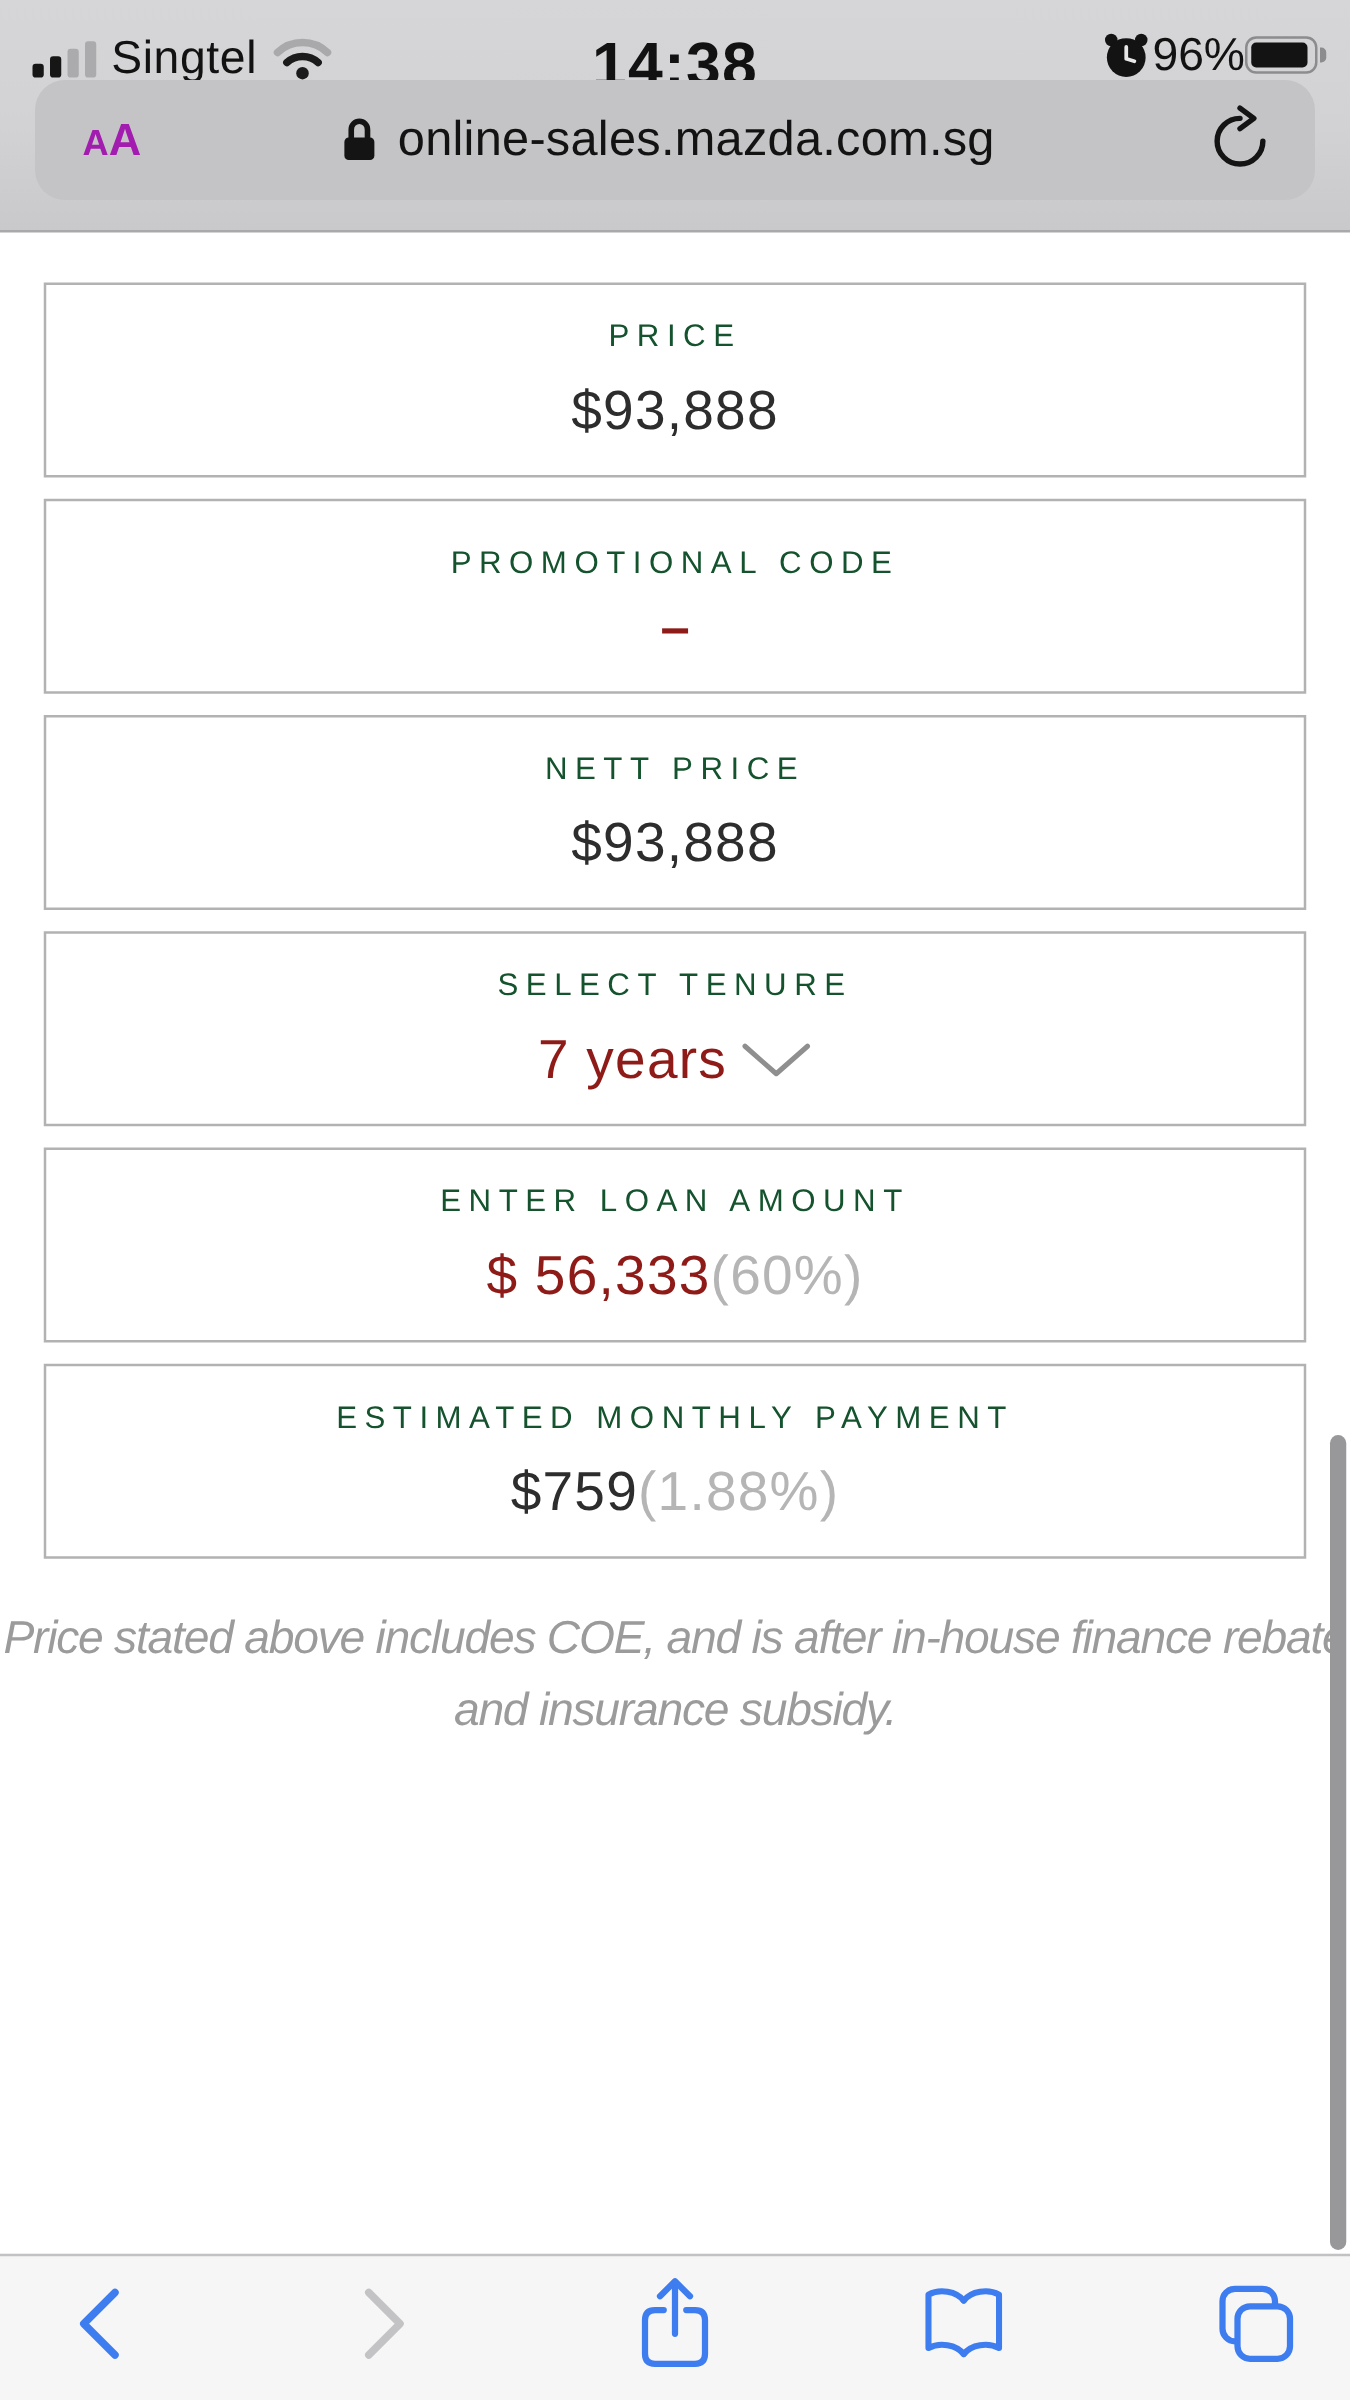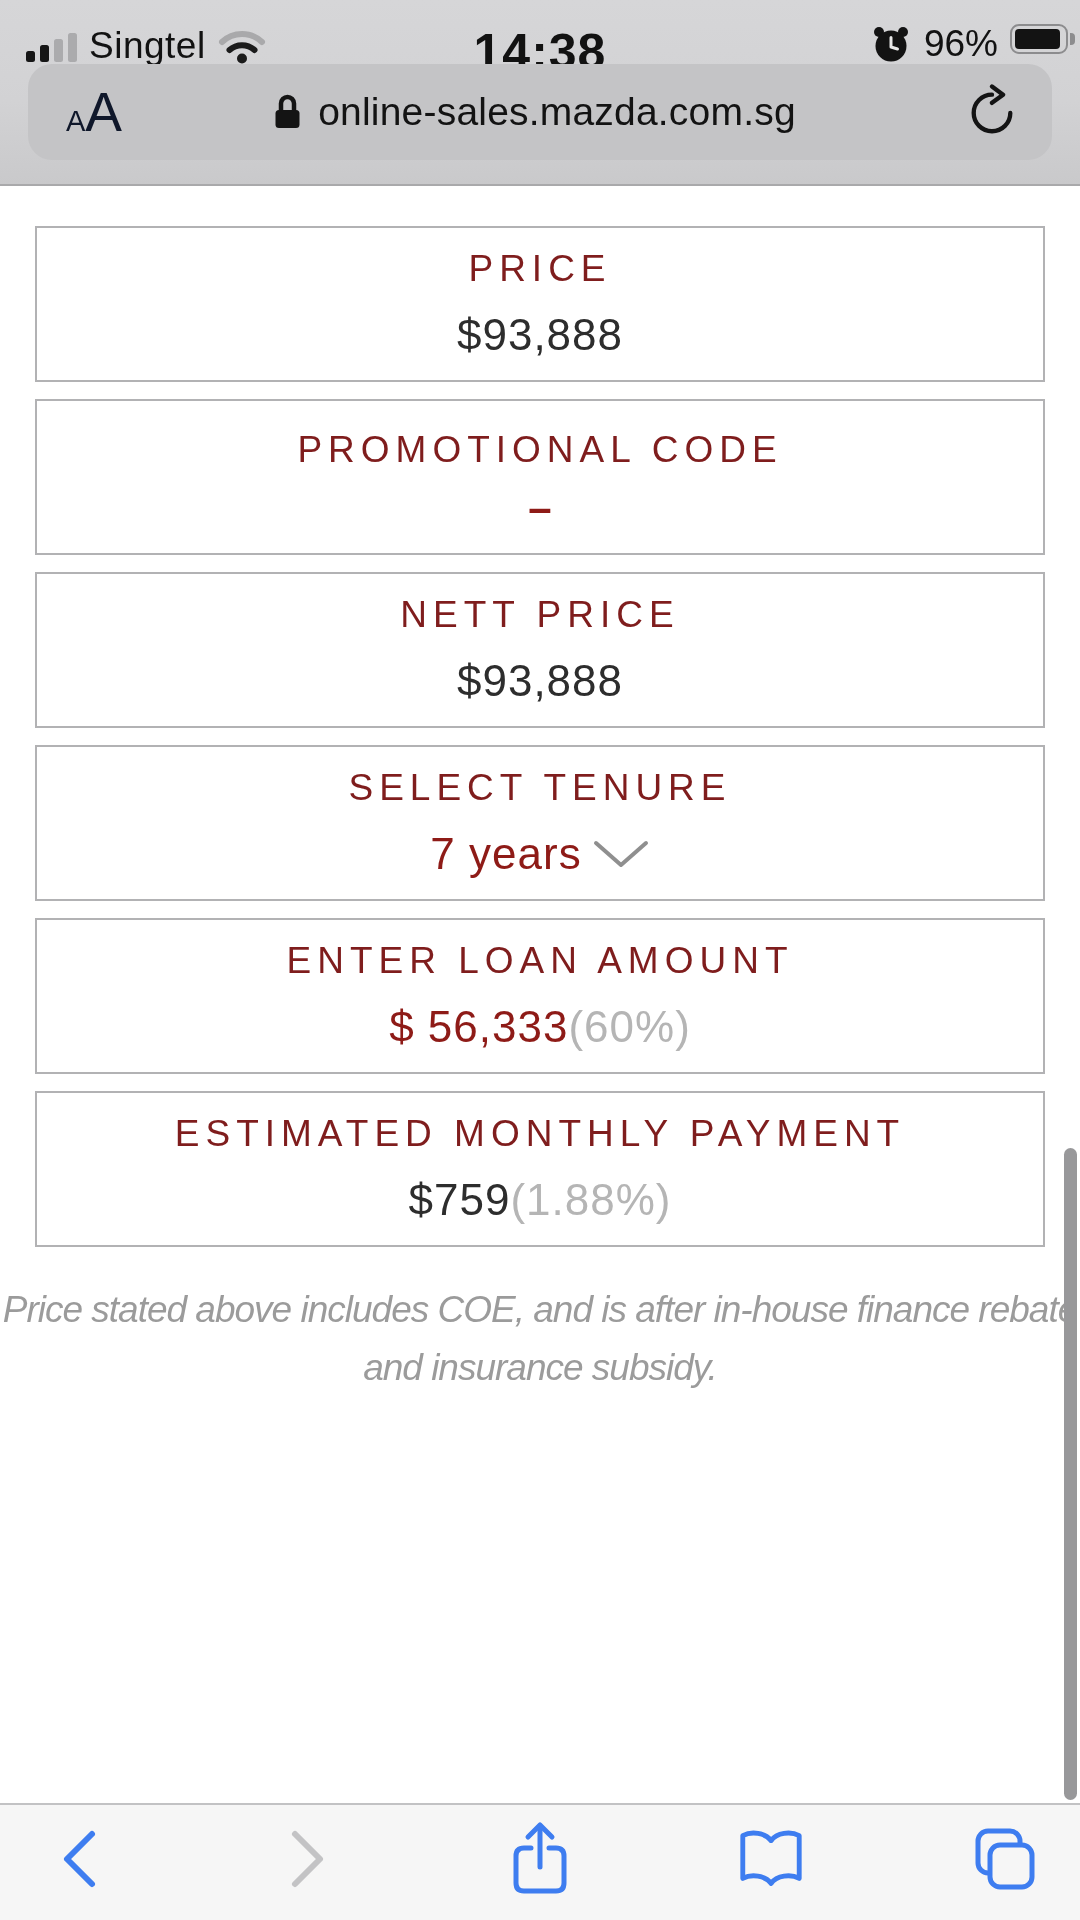--- a/index.html
+++ b/index.html
@@ -19,52 +19,52 @@
   .signal span { width:9px; border-radius:2.5px; }
   .sig1 { height:11px; background:#161616; }
   .sig2 { height:17px; background:#161616; }
   .sig3 { height:23px; background:#ababad; }
   .sig4 { height:29px; background:#ababad; }
   .carrier { font-size:37px; color:#121212; letter-spacing:0.5px; }
   .time {
     position:absolute; left:0; right:0; top:8px; text-align:center;
     font-size:50px; font-weight:bold; color:#121212; letter-spacing:1px;text-decoration:underline;
   }
-  .status-right { position:absolute; right:4px; top:8px; display:flex; gap:12px; }
+  .status-right { position:absolute; right:18px; top:8px; display:flex; align-items:center; }
   .batt-pct { font-size:37px; color:#121212; }
   .battery { position:relative; width:66px; height:32px; display:flex; align-items:center; }
   .batt-body { width:58px; height:30px; border:2.5px solid #8c8c8e; border-radius:9px; padding:3px; }
   .batt-fill { width:94%; height:100%; background:#131313; border-radius:4px; }
   .batt-tip { width:5px; height:12px; background:#8c8c8e; border-radius:0 4px 4px 0; margin-left:2px; }
 
   .url-pill {
     position:absolute; left:28px; right:28px; top:64px; height:96px;
     background:#c4c4c6; border-radius:24px;
     display:flex; align-items:center;
   }
   .reader {
-    position:absolute; left:38px; font-size:55px; color:#0f172a; line-height:1;
+    position:absolute; left:38px; font-size:36px; color:#a21caf; line-height:1;font-weight:bold;
   }
   .reader::first-letter { font-size:29px; }
   .url-center {
     position:absolute; left:0; right:12px; display:flex; align-items:center; justify-content:center; gap:16px;
   }
   .url-text { font-size:39px; color:#131313; letter-spacing:0.2px; }
   .reload { position:absolute; right:34px; width:52px; height:56px; }
 
   
   .content { position:absolute; top:188px; left:0; width:1080px; bottom:117px; background:#fff; }
   .field-box {
     margin:0 35px 17px 35px; height:156px;
     border:2px solid #b2b2b4; background:#fff;
     display:flex; flex-direction:column; align-items:center; justify-content:center;
     gap:20px;
   }
   .field-box:first-child { margin-top:38px; }
-  .f-label { font-size:37px; letter-spacing:6px; color:#7f1d1d; }
+  .f-label { font-size:25px; letter-spacing:6px; color:#14532d; }
   .f-value { font-size:44px; color:#2d2d2d; letter-spacing:1px; }
   .value-row { display:flex; align-items:center; }
   .red { color:#8e1b17; }
   .muted { color:#b5b5b5; }
   .promo-dash { font-size:42px; font-weight:bold; color:#8e1b17; line-height:0.8; }
   .chev-down { width:58px; height:30px; margin-left:10px; }
 
   .disclaimer {
     margin:34px 2px 0 2px; text-align:center;
     font-style:italic; font-size:37px; letter-spacing:-1px;

